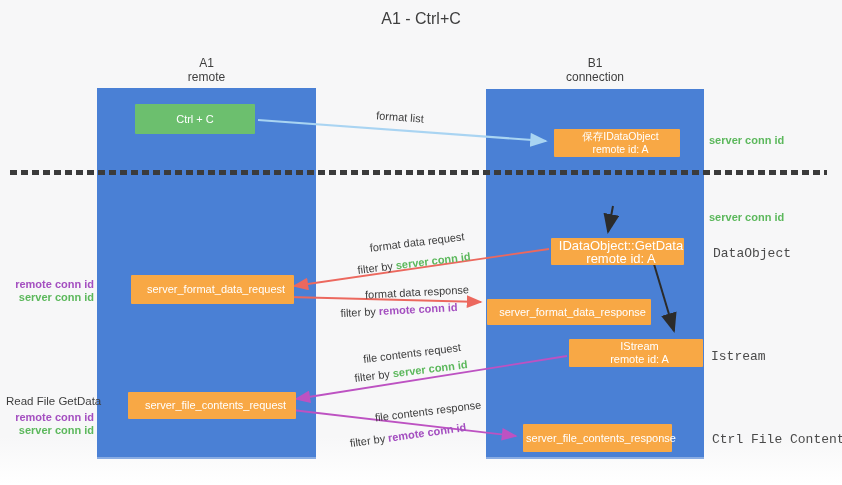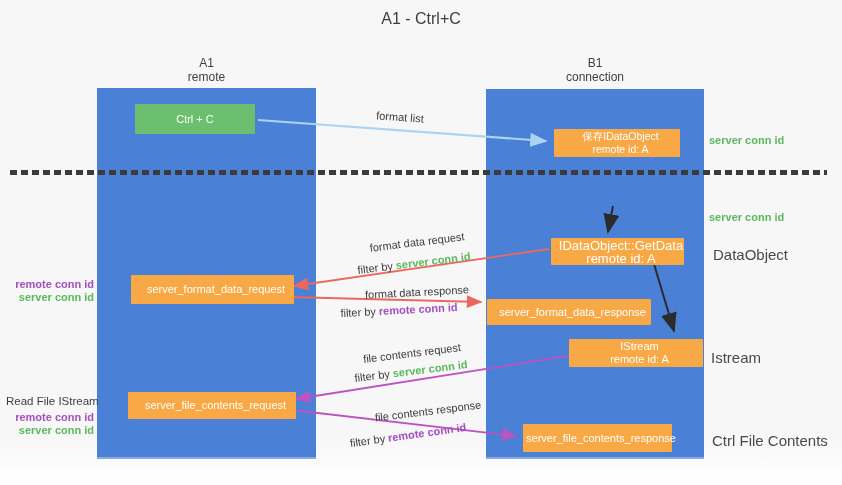--- a/index.html
+++ b/index.html
@@ -32,21 +32,21 @@
   #getdata{left:551px;top:238px;width:126px;height:27px;font-size:13px;}
   #fmt-req{left:131px;top:275px;width:156px;height:29px;}
   #fmt-resp{left:487px;top:299px;width:157px;height:26px;}
   #istream-box{left:569px;top:339px;width:127px;height:28px;}
   #file-req{left:128px;top:392px;width:161px;height:27px;}
   #file-resp{left:523px;top:424px;width:142px;height:28px;}
   
   .side{position:absolute;white-space:nowrap;z-index:3;}
   .green-txt{color:#5cb85c;font-weight:bold;font-size:11px;}
   .purple-txt{color:#a44fc0;font-weight:bold;font-size:11px;}
-  .gray-txt{color:#4a4a4a;font-size:15px;}
+  .gray-txt{color:#4a4a4a;font-size:13px;font-family:Liberation Mono, monospace;}
   #server-conn-top{left:709px;top:134px;}
   #server-conn-mid{left:709px;top:211px;}
   #dataobject-lbl{left:713px;top:246px;}
   #istream-lbl{left:711px;top:349px;}
   #write-file-lbl{left:712px;top:432px;}
   #read-file-lbl{left:6px;top:395px;color:#3e3e3e;font-size:11.5px;}
   .id-stack{line-height:13px;text-align:right;}
   #left-ids-mid{left:6px;width:88px;top:278px;}
   #left-ids-bottom{left:6px;width:88px;top:411px;}
   
@@ -142,21 +142,21 @@
   <div class="side green-txt" id="server-conn-top">server conn id</div>
   <div class="side green-txt" id="server-conn-mid">server conn id</div>
   <div class="side gray-txt" id="dataobject-lbl">DataObject</div>
   <div class="side gray-txt" id="istream-lbl">Istream</div>
   <div class="side gray-txt" id="write-file-lbl">Ctrl File Contents</div>
 
   <div class="side id-stack" id="left-ids-mid">
     <div class="purple-txt">remote conn id</div>
     <div class="green-txt">server conn id</div>
   </div>
-  <div class="side" id="read-file-lbl">Read File IStream</div>
+  <div class="side" id="read-file-lbl">Read File GetData</div>
   <div class="side id-stack" id="left-ids-bottom">
     <div class="purple-txt">remote conn id</div>
     <div class="green-txt">server conn id</div>
   </div>
 
   <div class="flow-lbl" id="lbl-format-list">format list</div>
 
   <div class="flow-lbl" id="lbl-fmt-req">format data request</div>
   <div class="flow-lbl" id="lbl-filter-1">
     <span class="filter-word">filter by</span><span class="green-txt">server conn id</span>

